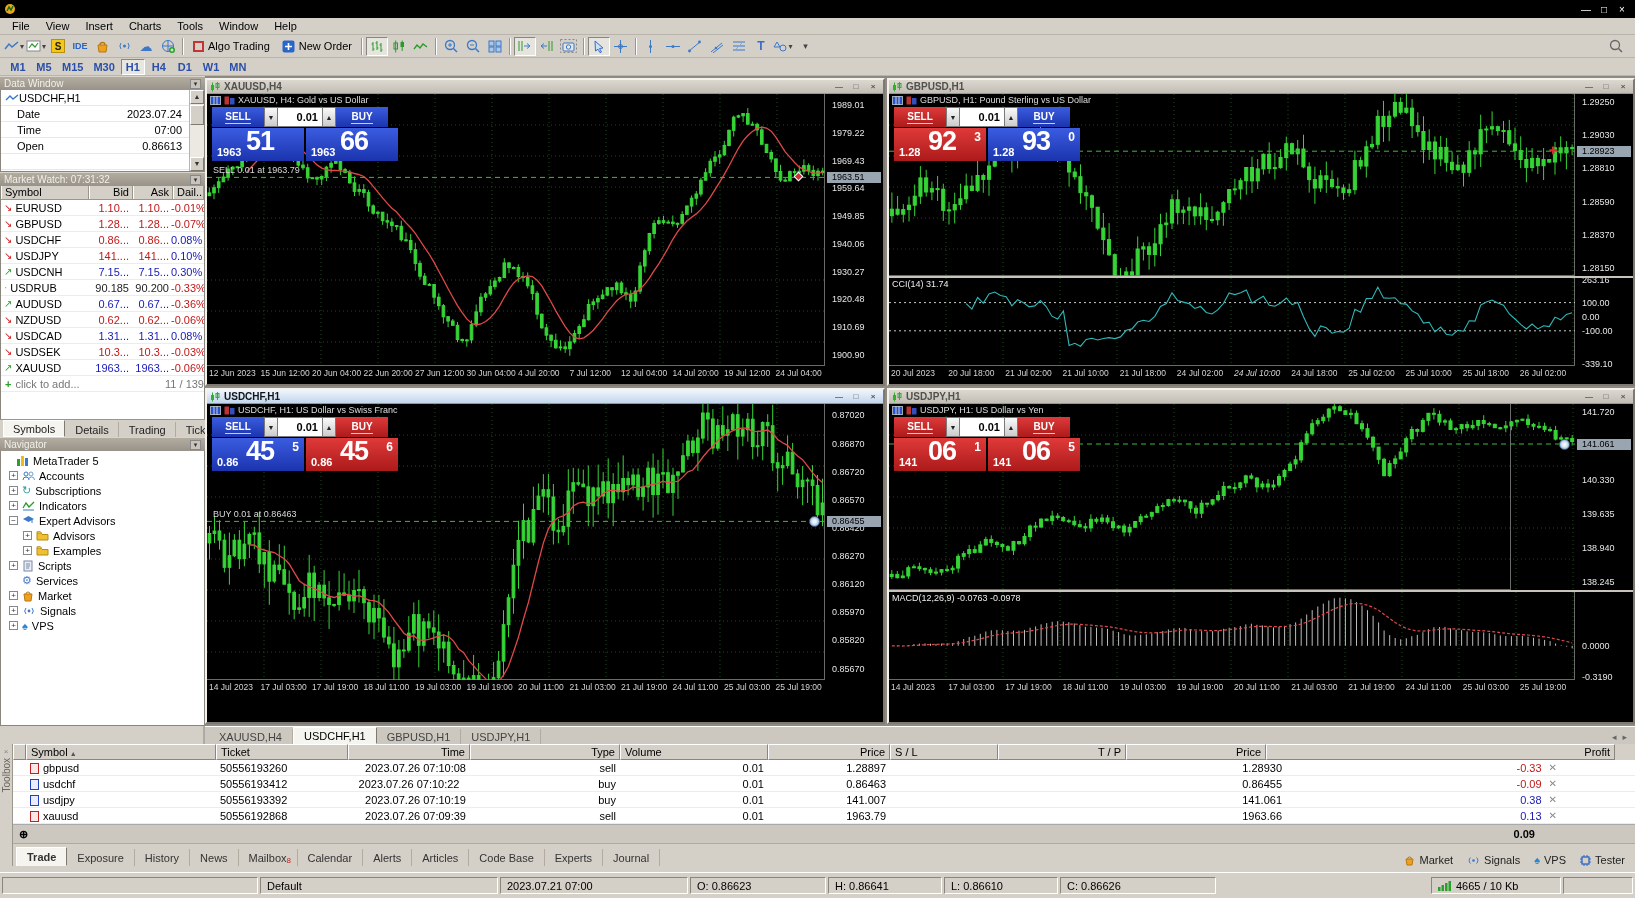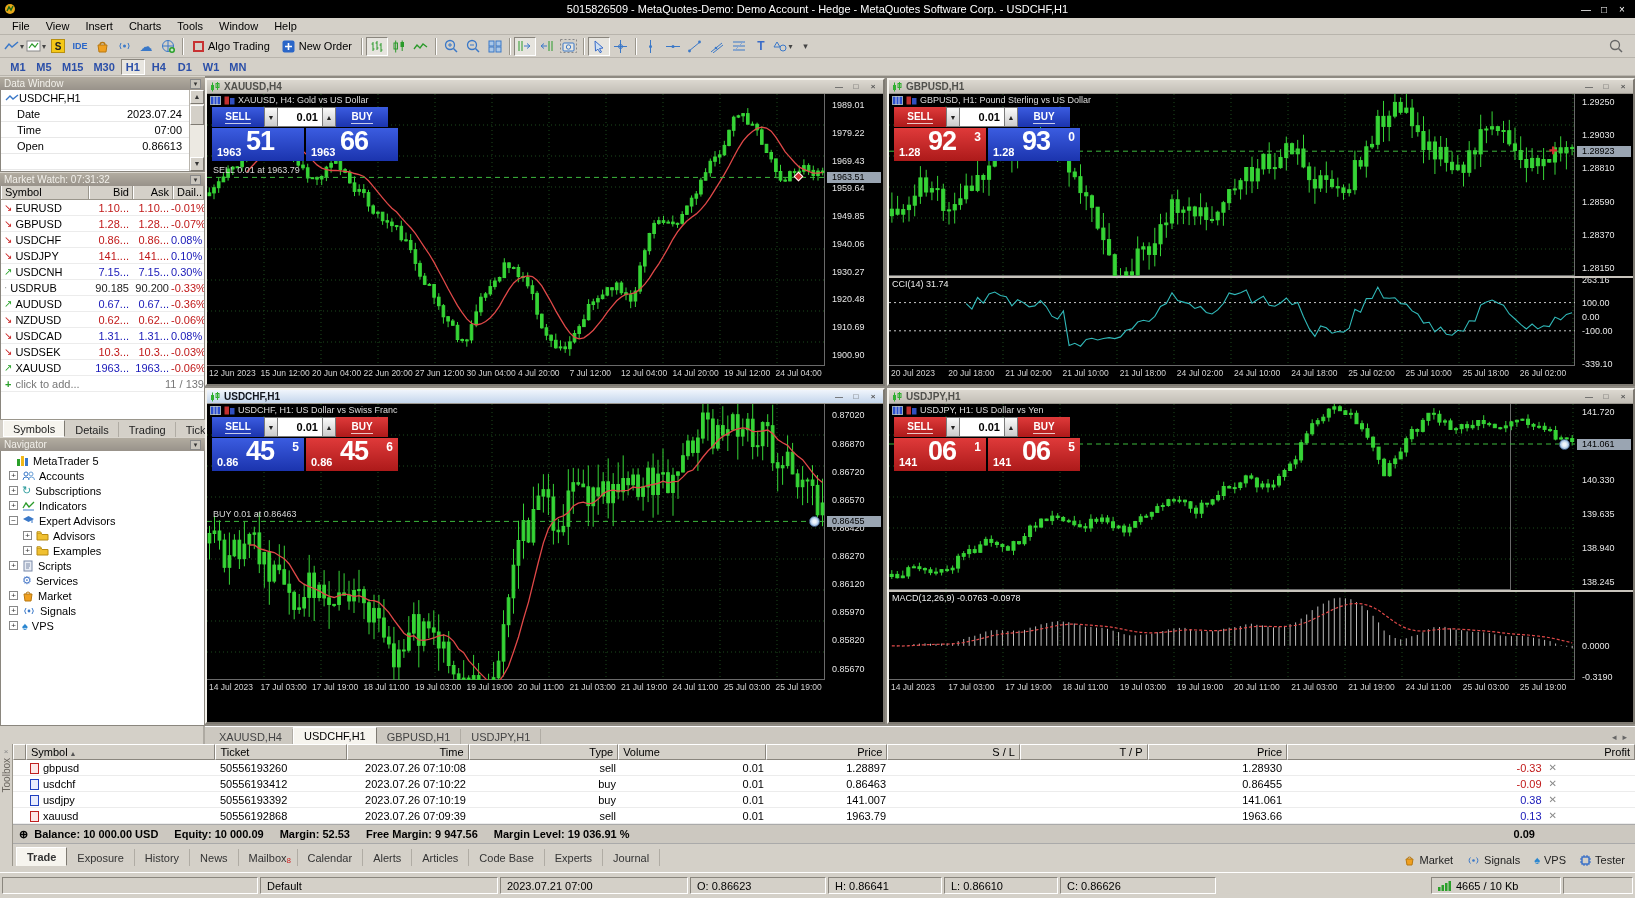--- a/index.html
+++ b/index.html
@@ -120,21 +120,20 @@
 </head>
 <body>
 
 <div id="titlebar">
   <span>
       <svg width="12" height="12">
         <circle cx="6" cy="6" r="5" fill="#e8a818"></circle>
         <path d="M3 8 L5 4 L7 7 L9 3" stroke="#1a6a1a" stroke-width="1.4" fill="none"></path>
       </svg>
     </span>
-  <span id="wtitle">5015826509 - MetaQuotes-Demo: Demo Account - Hedge - MetaQuotes Software Corp. - USDCHF,H1</span>
   <span class="spacer"></span>
   <span class="wc">—</span>
   <span class="wc">□</span>
   <span class="wc">×</span>
 </div>
 
 <div id="menubar">
     <span class="menu-item">File</span>
     <span class="menu-item">View</span>
     <span class="menu-item">Insert</span>
@@ -1358,21 +1357,21 @@
           </svg>
           <div class="ilabel">CCI(14) 31.74</div>
         </div>
         <div class="taxis" style="top: 273px; width: 686px;">
           <span class="tlab" style="left: 2px;">20 Jul 2023</span>
           <span class="tlab" style="left: 59.1667px;">20 Jul 18:00</span>
           <span class="tlab" style="left: 116.333px;">21 Jul 02:00</span>
           <span class="tlab" style="left: 173.5px;">21 Jul 10:00</span>
           <span class="tlab" style="left: 230.667px;">21 Jul 18:00</span>
           <span class="tlab" style="left: 287.833px;">24 Jul 02:00</span>
-          <span class="tlab" style="left: 345px;">24 Jul 10:00</span>
+          <span class="tlab" style="left: 345px; font-style: italic;">24 Jul 10:00</span>
           <span class="tlab" style="left: 402.167px;">24 Jul 18:00</span>
           <span class="tlab" style="left: 459.333px;">25 Jul 02:00</span>
           <span class="tlab" style="left: 516.5px;">25 Jul 10:00</span>
           <span class="tlab" style="left: 573.667px;">25 Jul 18:00</span>
           <span class="tlab" style="left: 630.833px;">26 Jul 02:00</span>
         </div>
       </div>
     </div>
     <div class="cwin" style="left: 0px; top: 312px; width: 680px; height: 336px;">
       <div class="ctitle active">
@@ -2261,21 +2260,21 @@
   <span class="vtext">Toolbox</span>
 </div>
 <div id="tbxhead">
     <span class="thc" style="width: 13px;"></span>
     <span class="thc" style="width: 190px;">Symbol<span style="font-size: 7px; color: rgb(85, 85, 85);"> ▲</span></span>
     <span class="thc" style="width: 132px;">Ticket</span>
     <span class="thc" style="width: 122px; text-align: right;">Time</span>
     <span class="thc" style="width: 150px; text-align: right;">Type</span>
     <span class="thc" style="width: 148px; text-align: left;">Volume</span>
     <span class="thc" style="width: 122px; text-align: right;">Price</span>
-    <span class="thc" style="width: 133px; text-align: right;">S / L</span>
+    <span class="thc" style="width: 108px; ">S / L</span>
     <span class="thc" style="width: 128px; text-align: right;">T / P</span>
     <span class="thc" style="width: 140px; text-align: right;">Price</span>
     <span class="thc" style="width: 349px; text-align: right;">Profit</span>
   </div>
 <div id="tbxrows">
     <div class="prow">
       <span class="pc" style="width: 13px;"></span>
       <span class="pc" style="width: 190px;"><span class="posicon pi-sell" style="border-color: rgb(192, 32, 32);"></span>gbpusd</span>
       <span class="pc" style="width: 132px;">50556193260</span>
       <span class="pc r" style="width: 122px;">2023.07.26 07:10:08</span>
@@ -2287,21 +2286,21 @@
       <span class="pc r" style="width: 140px;">1.28930</span>
       <span class="pc r" style="width: 349px; padding-right: 78px; display: flex; justify-content: flex-end; align-items: center;">
         <span class="red">-0.33</span>
         <span class="closex">✕</span>
       </span>
     </div>
     <div class="prow">
       <span class="pc" style="width: 13px;"></span>
       <span class="pc" style="width: 190px;"><span class="posicon pi-buy" style="border-color: rgb(32, 64, 192);"></span>usdchf</span>
       <span class="pc" style="width: 132px;">50556193412</span>
-      <span class="pc r" style="width: 122px;">2023.07.26 07:10:22</span>
+      <span class="pc r" style="width: 122px; text-align: center;">2023.07.26 07:10:22</span>
       <span class="pc r" style="width: 150px;">buy</span>
       <span class="pc r" style="width: 148px;">0.01</span>
       <span class="pc r" style="width: 122px;">0.86463</span>
       <span class="pc r" style="width: 128px;"></span>
       <span class="pc r" style="width: 128px;"></span>
       <span class="pc r" style="width: 140px;">0.86455</span>
       <span class="pc r" style="width: 349px; padding-right: 78px; display: flex; justify-content: flex-end; align-items: center;">
         <span class="red">-0.09</span>
         <span class="closex">✕</span>
       </span>
@@ -2334,21 +2333,20 @@
       <span class="pc r" style="width: 128px;"></span>
       <span class="pc r" style="width: 140px;">1963.66</span>
       <span class="pc r" style="width: 349px; padding-right: 78px; display: flex; justify-content: flex-end; align-items: center;">
         <span class="blue">0.13</span>
         <span class="closex">✕</span>
       </span>
     </div>
   </div>
 <div id="balrow">
   <span style="padding:0 6px">⊕</span>
-  <span id="balsegs"><span class="seg">Balance: 10 000.00 USD</span><span class="seg">Equity: 10 000.09</span><span class="seg">Margin: 52.53</span><span class="seg">Free Margin: 9 947.56</span><span class="seg">Margin Level: 19 036.91 %</span></span>
   <span id="balprofit">0.09</span>
 </div>
 <div id="tbxtabs">
     <span class="xtab active">Trade</span>
     <span class="xtab">Exposure</span>
     <span class="xtab">History</span>
     <span class="xtab">News</span>
     <span class="xtab">Mailbox<span class="badge8">8</span></span>
     <span class="xtab">Calendar</span>
     <span class="xtab">Alerts</span>

